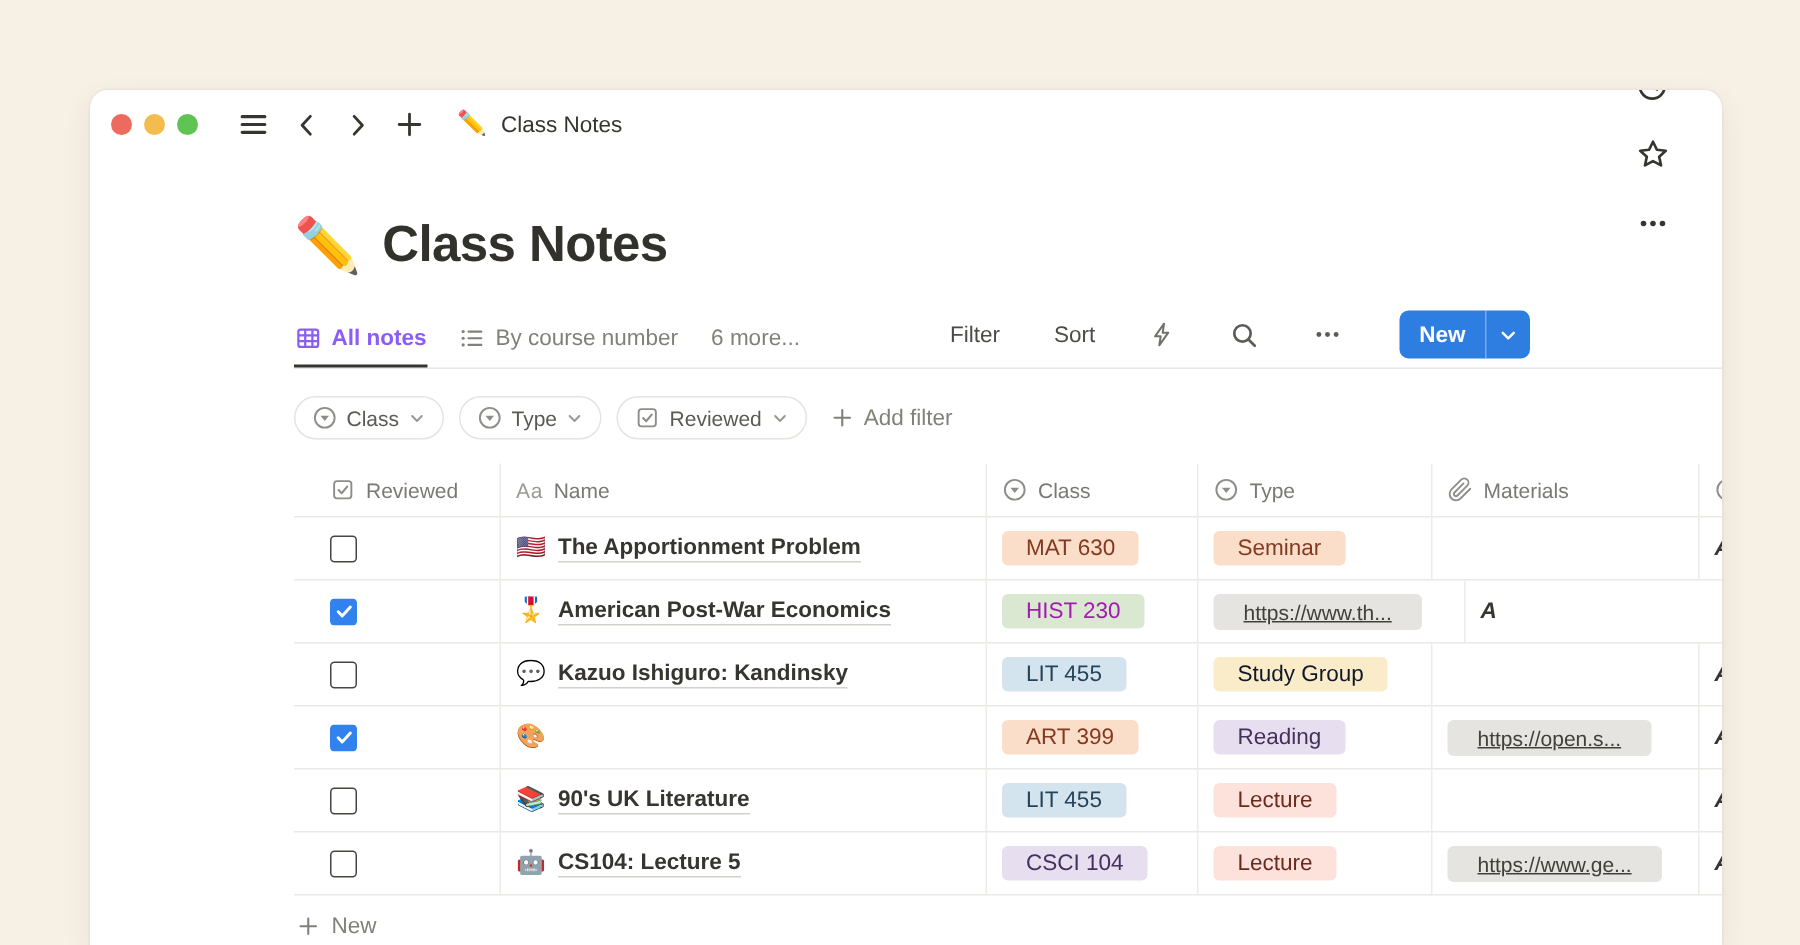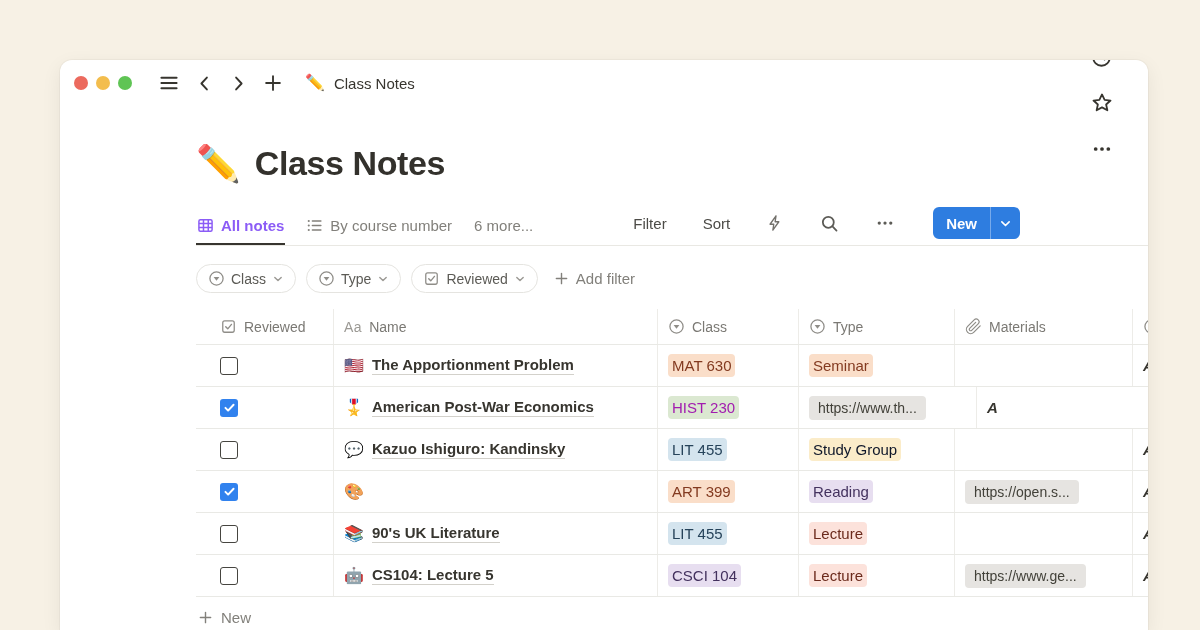--- a/index.html
+++ b/index.html
@@ -69,29 +69,29 @@
   .hicon { display:flex; color:#8f8d88; }
   .aa { font-size:14px; color:#9b9994; letter-spacing:0.5px; }
   .drow { height:42px; font-size:15px; }
   .checkbox { width:18px; height:18px; border:1.7px solid #464540; border-radius:3px; cursor:pointer;
               display:flex; align-items:center; justify-content:center; background:#fff; }
   .checkbox.checked { border-color:transparent; }
   .name-wrap { display:flex; align-items:center; gap:8px; min-width:0; }
   .row-emoji { font-size:16px; line-height:1; }
   .row-name { font-weight:700; color:#37352f; border-bottom:1px solid #d3d1cb; padding-bottom:1px;
               white-space:nowrap; cursor:pointer; }
-  .tag { border-radius:4px; padding:3px 4px; font-size:15px; white-space:nowrap; }
+  .tag { border-radius:4px; padding:3px 16px; font-size:15px; white-space:nowrap; }
   .tag.orange { background:#fadec9; color:#833a20; }
   .tag.green  { background:#dbe8d1; color:#a21caf; }
   .tag.blue   { background:#d4e4ee; color:#26435a; }
   .tag.yellow { background:#fbecc9; color:#0f172a; }
   .tag.purple { background:#e7def0; color:#43315e; }
   .tag.red    { background:#fce2db; color:#6b2a1c; }
-  .urlchip { background:#e6e4e1; color:#424139; font-size:14px; border-radius:4px; padding:4px 9px;
-             white-space:nowrap; max-width:152px; overflow:hidden; cursor:pointer; }
+  .urlchip { background:#e6e4e1; color:#424139; font-size:14px; border-radius:4px; padding:4px 20px;
+             white-space:nowrap; max-width:152px; overflow:hidden; cursor:pointer;text-decoration:underline; }
   .extra-text { font-weight:700; font-style:italic; color:#37352f; white-space:nowrap; }
   .addrow { display:flex; align-items:center; gap:8px; height:40px; color:#82807b; font-size:15px;
             cursor:pointer; padding-left:2px; }
   svg { display:block; }
 </style>
 </head>
 <body>
 
 <div class="window">
 

